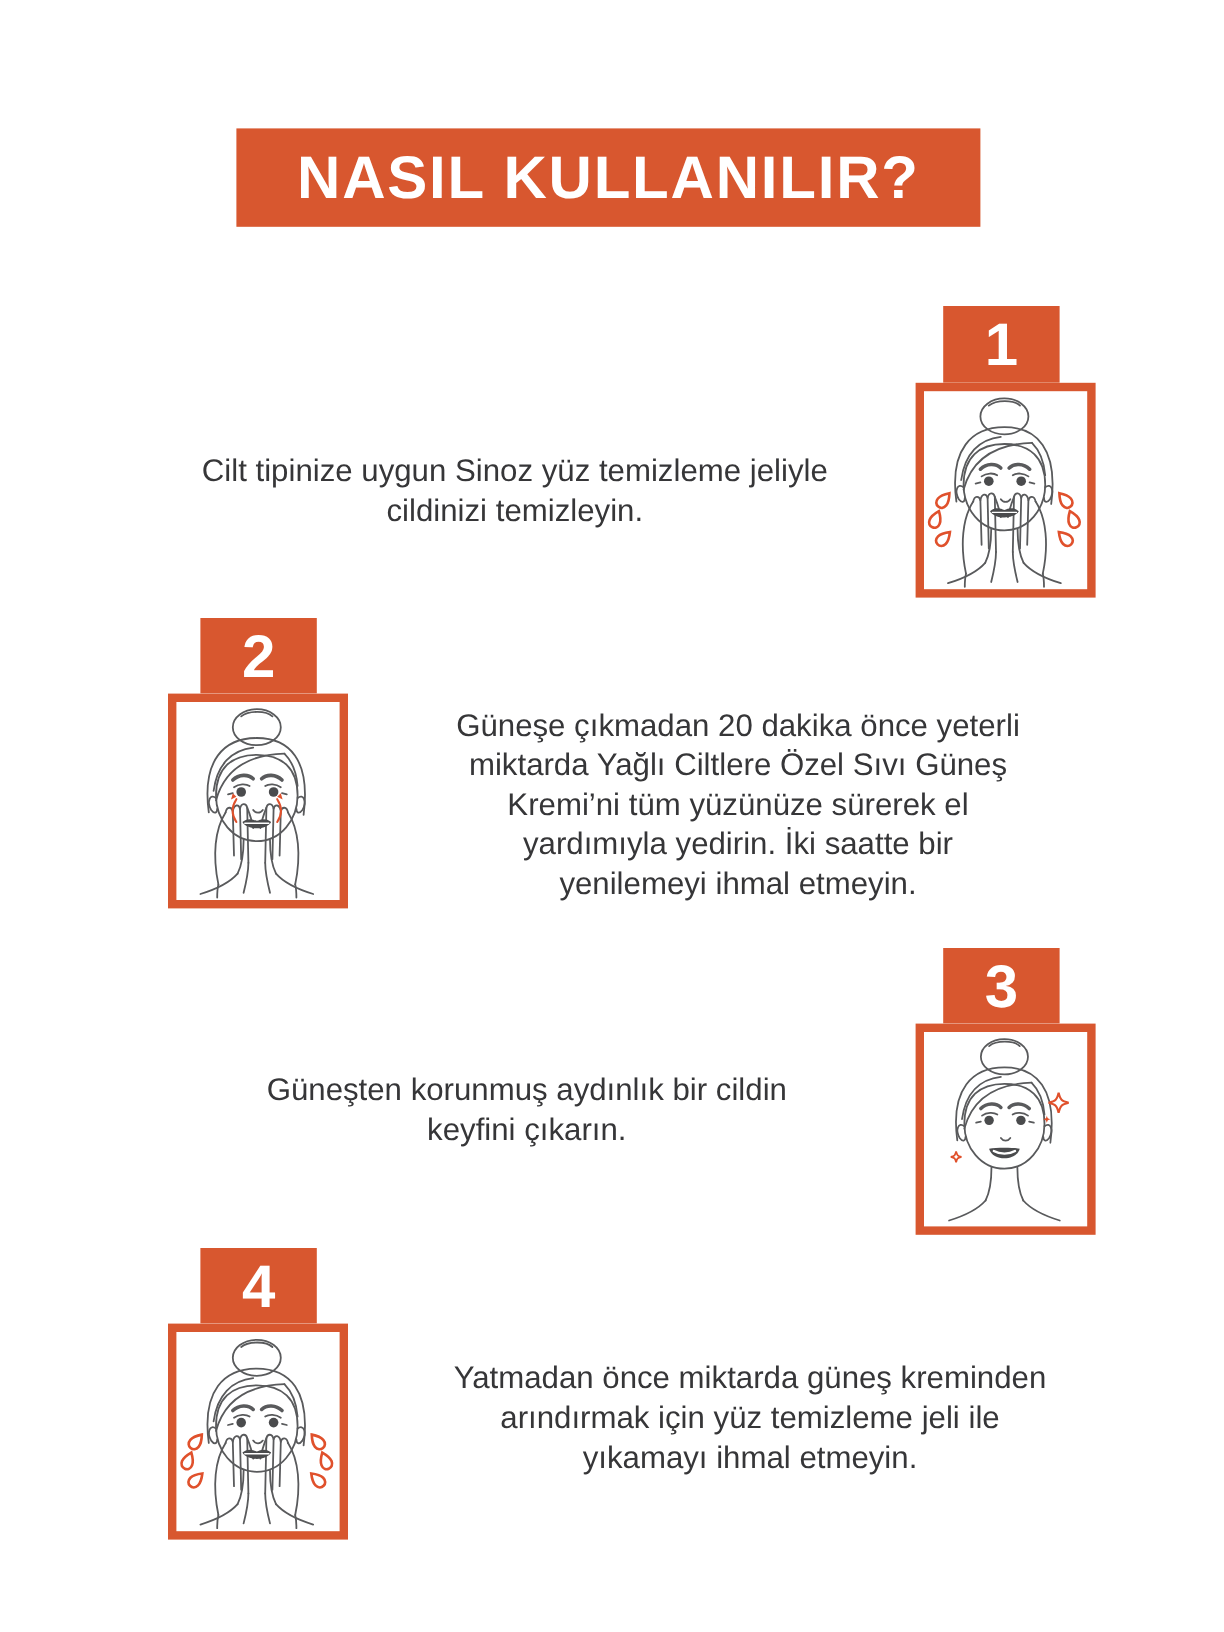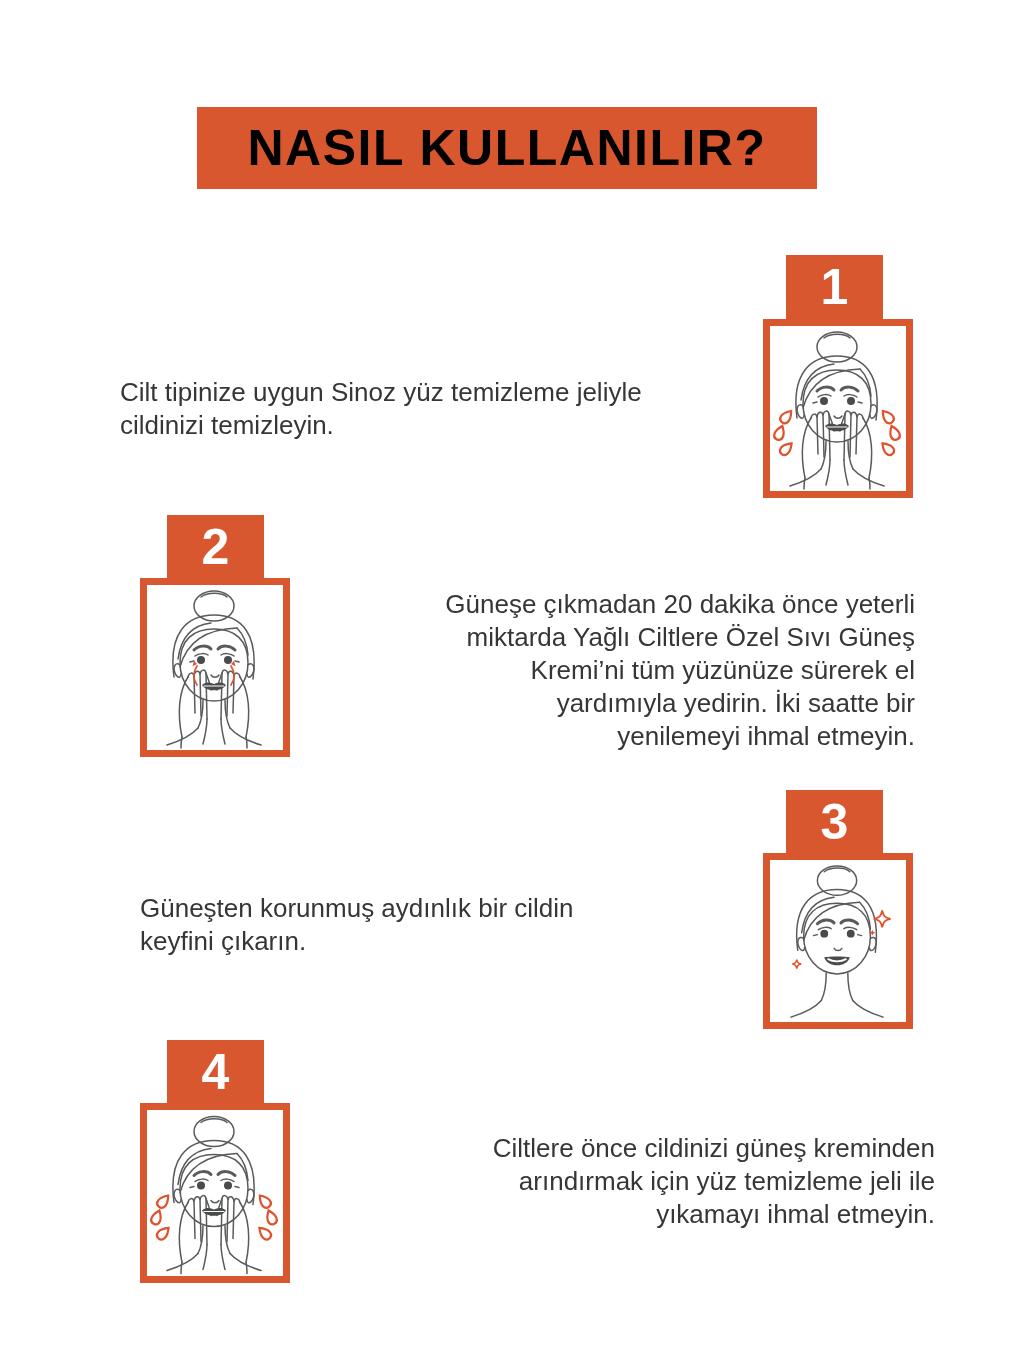--- a/index.html
+++ b/index.html
@@ -9,21 +9,21 @@
     background:#fff;
     font-family:"Liberation Sans", sans-serif;
     overflow:hidden;
   }
   .banner{
     position:absolute;left:197px;top:107px;width:620px;height:82px;
     background:var(--accent,#D8572F);
     display:flex;align-items:center;justify-content:center;
   }
   .banner h1{
-    margin:0;color:#000000;font-size:50px;font-weight:bold;letter-spacing:1.5px;
+    margin:0;color:#ffffff;font-size:50px;font-weight:bold;letter-spacing:1.5px;
     white-space:nowrap;
     text-align:center;
   }
   .num-tab{
     position:absolute;background:var(--accent,#D8572F);color:#fff;
     display:flex;align-items:center;justify-content:center;
     font-size:50px;font-weight:bold;line-height:1;
   }
   .img-box{
     position:absolute;background:#fff;
@@ -31,22 +31,22 @@
     box-sizing:border-box;
   }
   .illustration{width:100%;height:100%;}
   .illustration svg{width:100%;height:100%;display:block;}
   .step-text{
     position:absolute;margin:0;
     font-size:26px;line-height:33px;font-weight:500;
     color:var(--text,#363638);
     white-space:pre-line;
   }
-  .ta-right{text-align:left;}
-  .ta-left{text-align:right;}
+  .ta-right{text-align:center;}
+  .ta-left{text-align:center;}
 
   .pos-s1-num{left:786px;top:255px;width:97px;height:64px;}
   .pos-s1-box{left:763px;top:319px;width:150px;height:179px;}
   .pos-s1-text{left:120px;top:376px;width:618px;}
 
   .pos-s2-num{left:167px;top:515px;width:97px;height:63px;}
   .pos-s2-box{left:140px;top:578px;width:150px;height:179px;}
   .pos-s2-text{left:315px;top:588px;width:600px;}
 
   .pos-s3-num{left:786px;top:790px;width:97px;height:63px;}
@@ -301,18 +301,18 @@
               <path transform="translate(17,122) rotate(45)" d="M0 -6.5C3.2 -2.5 4.5 0.5 4.5 3C4.5 6.2 2.5 8 0 8C-2.5 8 -4.5 6.2 -4.5 3C-4.5 0.5 -3.2 -2.5 0 -6.5Z"></path>
             </g>
             <g fill="#fff" stroke="#E0512C" stroke-width="2.2" transform="translate(134,0) scale(-1,1)">
               <path transform="translate(17,90) rotate(40)" d="M0 -6.5C3.2 -2.5 4.5 0.5 4.5 3C4.5 6.2 2.5 8 0 8C-2.5 8 -4.5 6.2 -4.5 3C-4.5 0.5 -3.2 -2.5 0 -6.5Z"></path>
               <path transform="translate(10,106) rotate(22)" d="M0 -6.5C3.2 -2.5 4.5 0.5 4.5 3C4.5 6.2 2.5 8 0 8C-2.5 8 -4.5 6.2 -4.5 3C-4.5 0.5 -3.2 -2.5 0 -6.5Z"></path>
               <path transform="translate(17,122) rotate(45)" d="M0 -6.5C3.2 -2.5 4.5 0.5 4.5 3C4.5 6.2 2.5 8 0 8C-2.5 8 -4.5 6.2 -4.5 3C-4.5 0.5 -3.2 -2.5 0 -6.5Z"></path>
             </g>
           </svg>
         </div>
     </div>
-    <p class="step-text ta-left pos-s4-text">Ciltlere önce cildinizi güneş kreminden
+    <p class="step-text ta-left pos-s4-text">Yatmadan önce miktarda güneş kreminden
 arındırmak için yüz temizleme jeli ile
 yıkamayı ihmal etmeyin.</p>
   </section>
 
 </div>
 
 </body></html>

